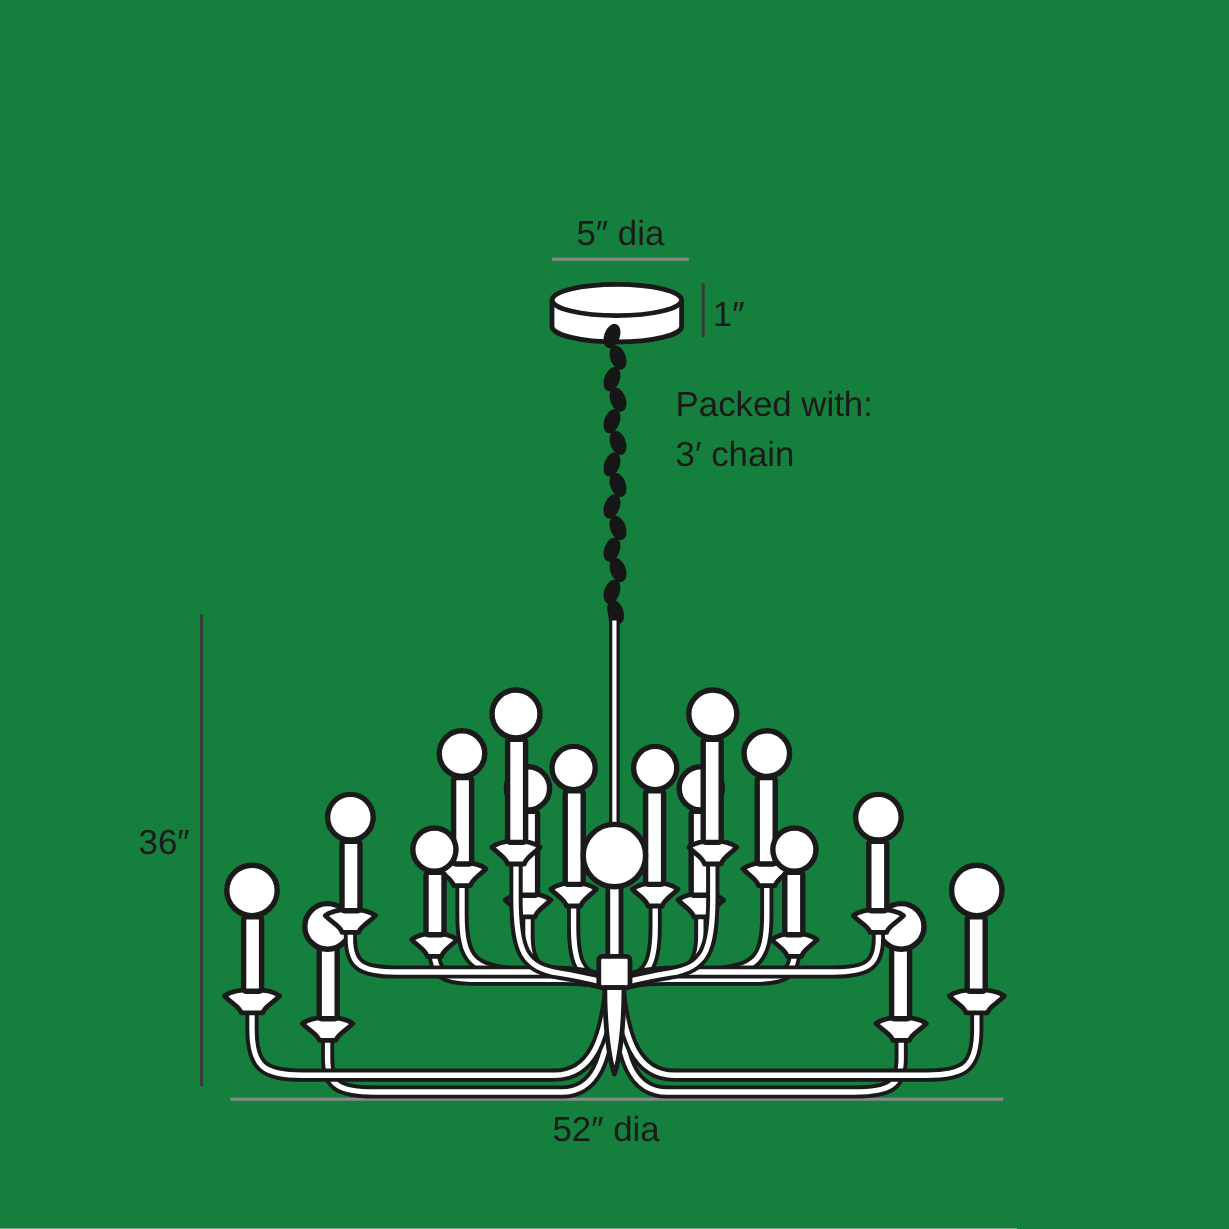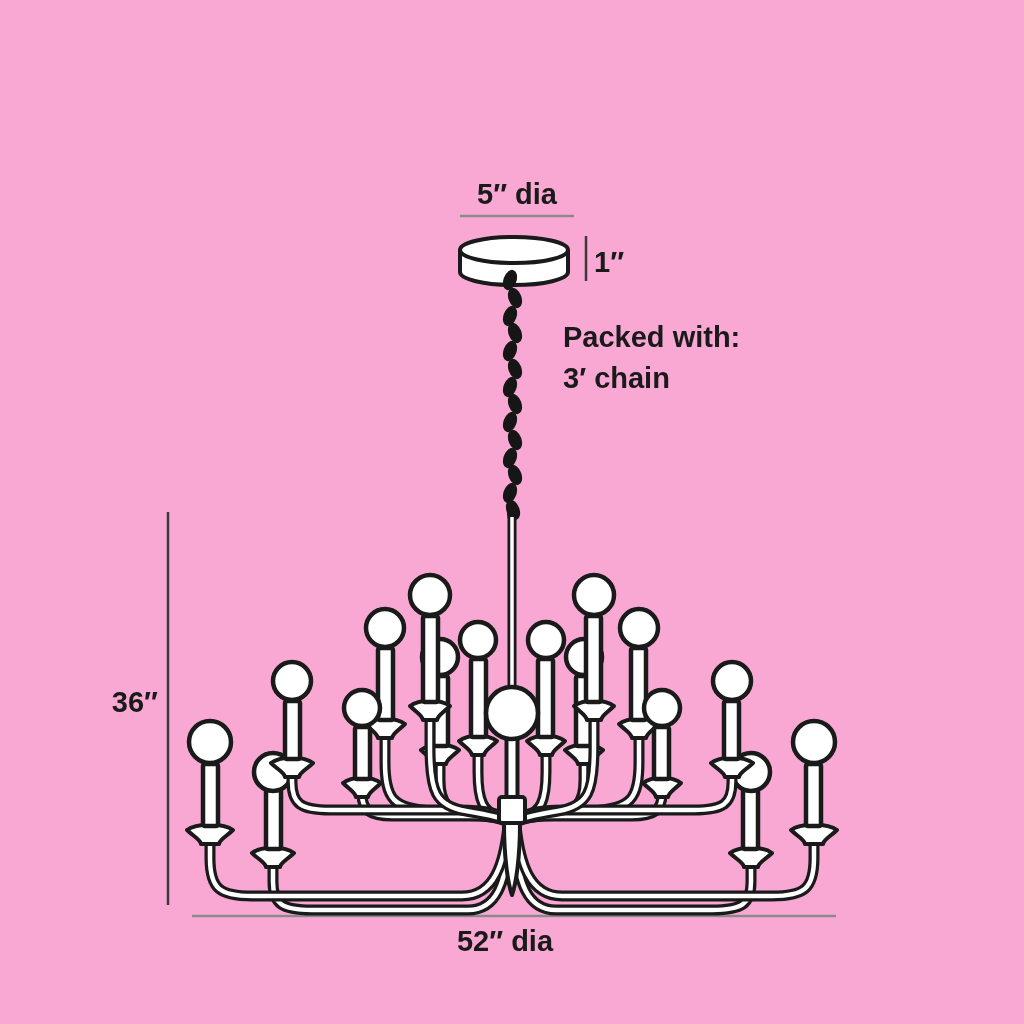--- a/index.html
+++ b/index.html
@@ -1,16 +1,16 @@
 <!DOCTYPE html>
 <html><head>
 <meta charset="utf-8">
 <style>
   html,body{margin:0;padding:0;background:#ffffff;}
-  .stage{position:relative;width:1024px;height:1024px;background:#f9a8d4;overflow:hidden;font-weight:bold;}
+  .stage{position:relative;width:1024px;height:1024px;background:#15803d;overflow:hidden;}
   svg{position:absolute;left:0;top:0;}
   .outline{fill:#ffffff;stroke:#1a1a1a;stroke-width:4;stroke-linejoin:round;}
   .outline-thick{fill:#ffffff;stroke:#1a1a1a;stroke-width:4.5;stroke-linejoin:round;}
   .ink-fill{fill:#161616;stroke:none;}
   .tube-o{fill:none;stroke:#1a1a1a;stroke-width:11;stroke-linecap:round;}
   .tube-i{fill:none;stroke:#ffffff;stroke-width:4.5;stroke-linecap:round;}
   .rod-o{fill:none;stroke:#1a1a1a;stroke-width:9;stroke-linecap:butt;}
   .rod-i{fill:none;stroke:#ffffff;stroke-width:3.5;stroke-linecap:butt;}
   .stem-o{fill:none;stroke:#1a1a1a;stroke-width:15;stroke-linecap:butt;}
   .stem-i{fill:none;stroke:#ffffff;stroke-width:7;stroke-linecap:butt;}

